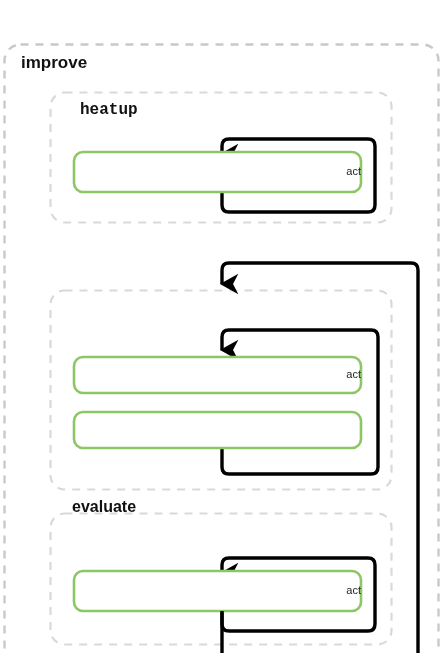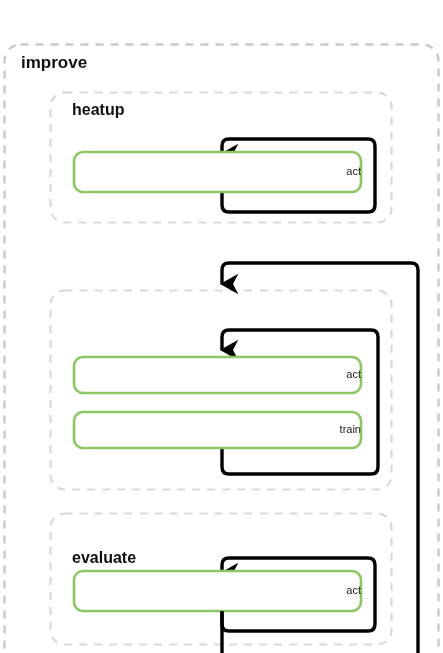--- a/index.html
+++ b/index.html
@@ -78,26 +78,25 @@
              L 375 525 Q 375 518 368 518 L 229 518 Q 222 518 222 525 L 222 533" fill="none" stroke="#000000" stroke-width="3.4" stroke-linecap="butt" marker-end="url(#arrowdown)"></path>
 
     <rect x="74" y="531" width="287" height="40" rx="9" ry="9" fill="#ffffff" stroke="#8cc665" stroke-width="2.6"></rect>
 
     <path d="M 222 571 L 222 623 Q 222 630 229 630 L 411 630 Q 418 630 418 623
              L 418 230 Q 418 223 411 223 L 229 223 Q 222 223 222 230 L 222 244" fill="none" stroke="#000000" stroke-width="3.4" stroke-linecap="butt" marker-end="url(#arrowdown)"></path>
   </svg>
 
   <div class="group-title title-outer" style="left:21px; top:14px;">improve</div>
 
-  <div class="group-title title-group" style="left:72px; top:62px;">heatup</div>
+  <div class="group-title title-group" style="left:80px; top:62px;font-family:Liberation Mono, monospace;">heatup</div>
 
   <div class="node-label" style="left:74px; top:126px; width:287px;">act</div>
 
 
   <div class="node-label" style="left:74px; top:329px; width:287px;">act</div>
 
-  <div class="node-label" style="left:74px; top:384px; width:287px;">train</div>
 
-  <div class="group-title title-group" style="left:72px; top:510px;">evaluate</div>
+  <div class="group-title title-group" style="left:72px; top:459px;">evaluate</div>
 
   <div class="node-label" style="left:74px; top:545px; width:287px;">act</div>
 
 </div>
 
 </body></html>

